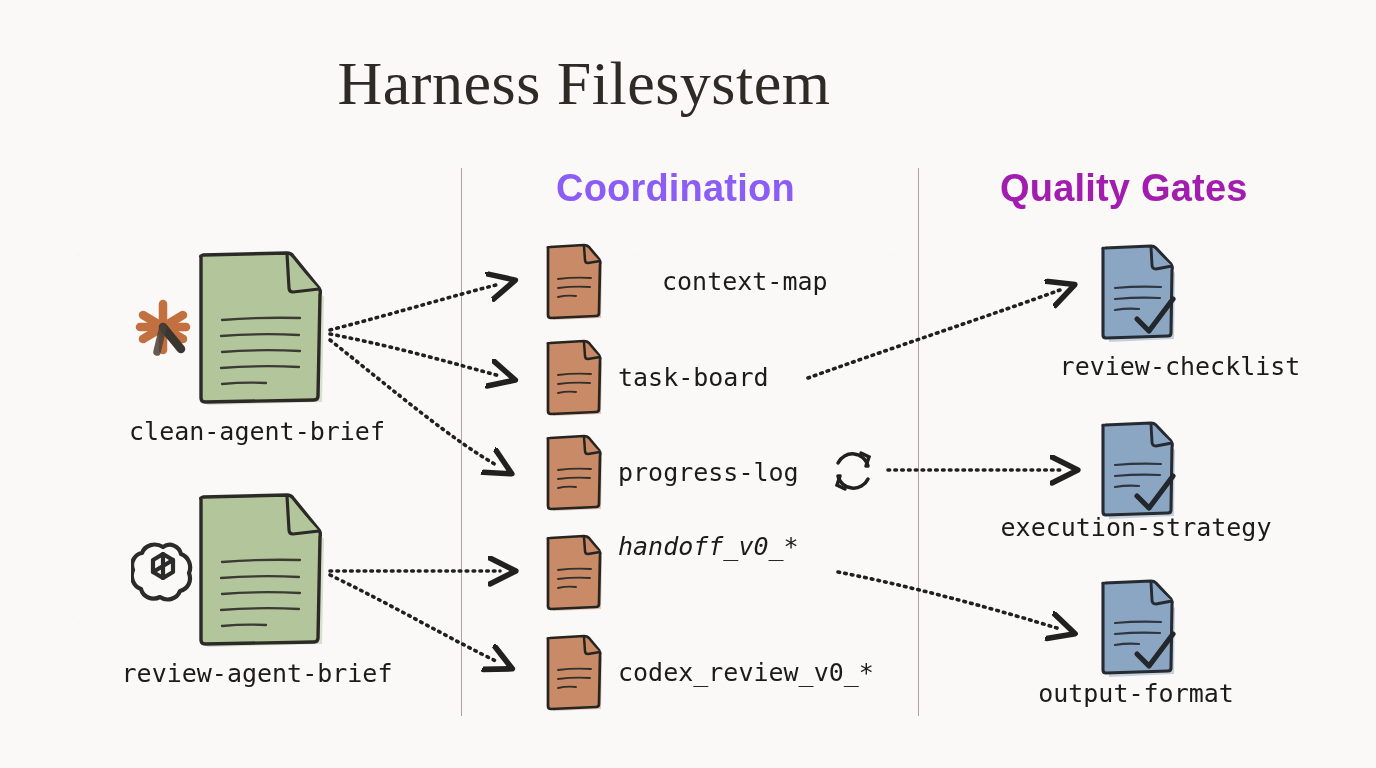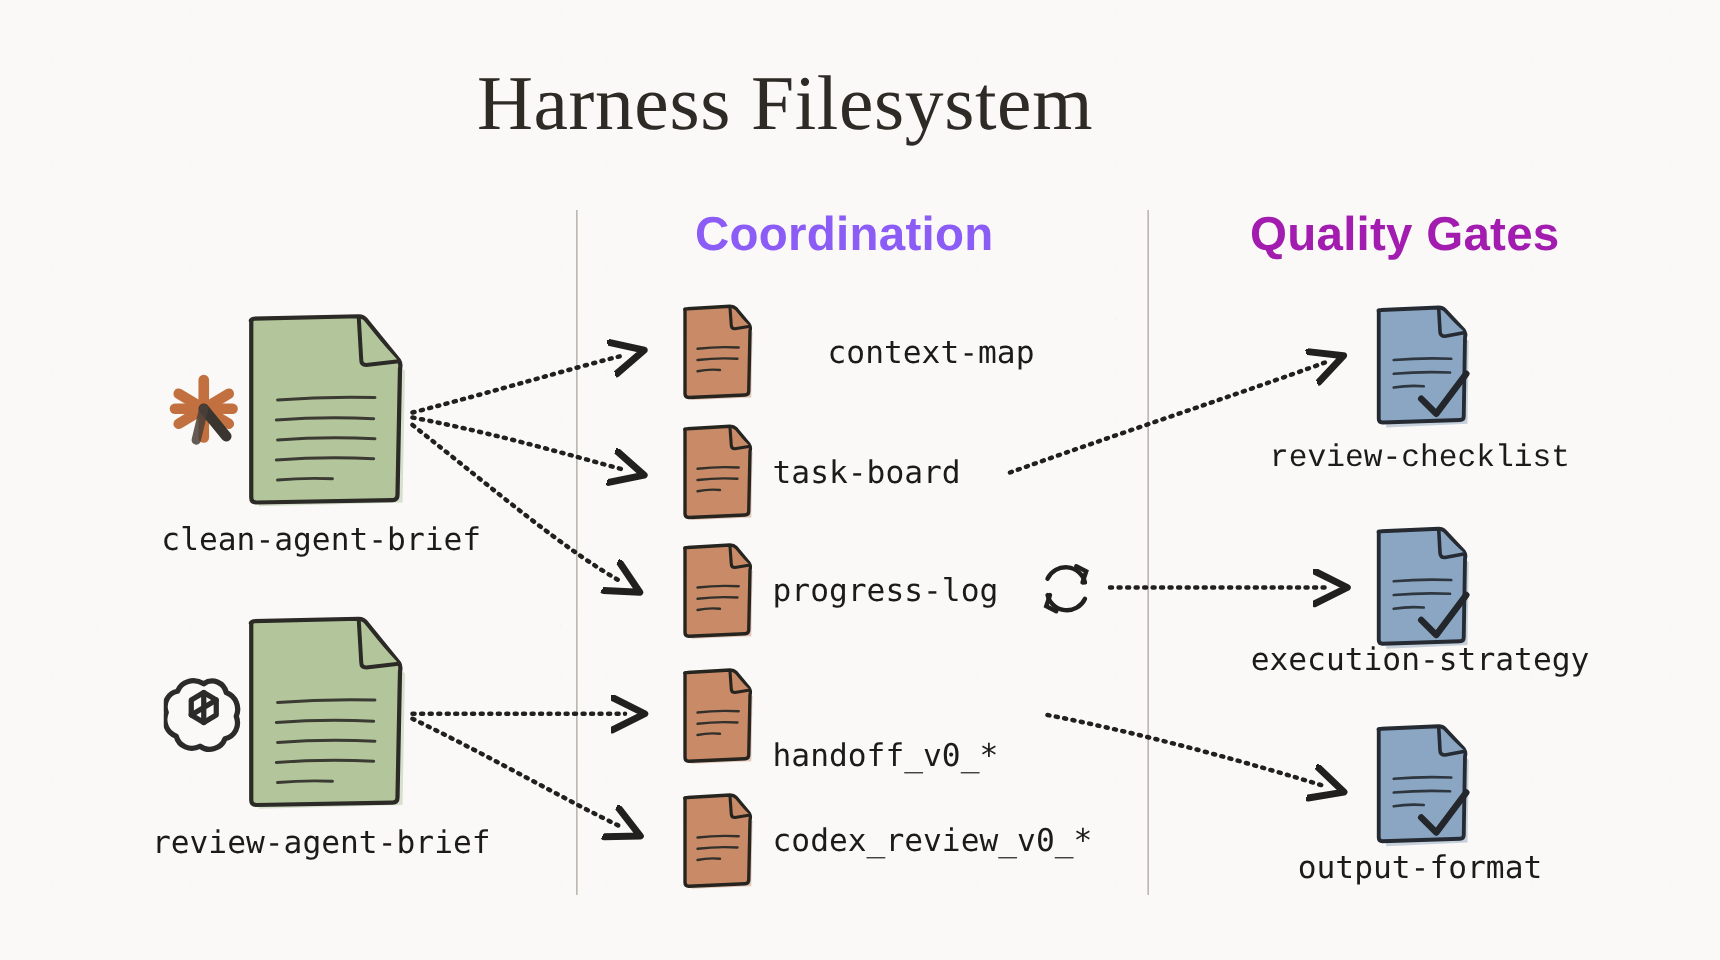--- a/index.html
+++ b/index.html
@@ -34,21 +34,20 @@
     position: absolute;
     top: 48px;
     left: 0;
     width: 1168px;
     text-align: center;
     font-family: "Liberation Serif", "DejaVu Serif", serif;
     font-size: 62px;
     font-weight: 400;
     color: #2e2a26;
     letter-spacing: 0.5px;
-    padding-left: 44px;
   }
 
   .col-head {
     position: absolute;
     font-family: "Liberation Sans", sans-serif;
     font-size: 38px;
     font-weight: 600;
     letter-spacing: 0.2px;
     white-space: nowrap;
   }
@@ -244,21 +243,21 @@
       <path d="M5,5 Q4,4 7,4 L41,2 Q44,2 46,4 L56,16 Q58,19 57,22
                L56,70 Q56,73 53,73 L8,75 Q5,75 5,72 Z" fill="#c98a68" stroke="#26241f" stroke-width="2.7" stroke-linejoin="round"></path>
       <path d="M41,3 L42,17 Q42,20 45,20 L57,18" fill="#c98a68" stroke="#26241f" stroke-width="2.5" stroke-linejoin="round"></path>
       <g stroke="#33302b" stroke-width="1.9" stroke-linecap="round" fill="none">
         <path d="M15,36 Q31,34 48,35"></path>
         <path d="M15,45 Q31,43 47,44"></path>
         <path d="M15,54 Q24,52 33,53"></path>
       </g>
     </svg>
   </div>
-  <div class="mono-label" style="left:618px; top:590px;">handoff_v0_*</div>
+  <div class="mono-label" style="left:618px; top:532px;font-style:italic;">handoff_v0_*</div>
 
   <div class="node" style="left:543px; top:634px; width:62px; height:78px;">
     <svg class="doc-svg" width="62" height="78" viewBox="0 0 62 78">
       <path d="M6,6 L42,4 L57,20 L56,72 L8,74 Z" fill="#c07a58" opacity="0.4" transform="translate(2,3)"></path>
       <path d="M5,5 Q4,4 7,4 L41,2 Q44,2 46,4 L56,16 Q58,19 57,22
                L56,70 Q56,73 53,73 L8,75 Q5,75 5,72 Z" fill="#c98a68" stroke="#26241f" stroke-width="2.7" stroke-linejoin="round"></path>
       <path d="M41,3 L42,17 Q42,20 45,20 L57,18" fill="#c98a68" stroke="#26241f" stroke-width="2.5" stroke-linejoin="round"></path>
       <g stroke="#33302b" stroke-width="1.9" stroke-linecap="round" fill="none">
         <path d="M15,36 Q31,34 48,35"></path>
         <path d="M15,45 Q31,43 47,44"></path>
@@ -275,21 +274,21 @@
                L75,90 Q75,93 72,93 L10,95 Q7,95 7,92 Z" fill="#8ba6c2" stroke="#262b33" stroke-width="3.1" stroke-linejoin="round"></path>
       <path d="M55,4 L56,22 Q56,26 60,26 L76,23" fill="#8ba6c2" stroke="#262b33" stroke-width="2.9" stroke-linejoin="round"></path>
       <g stroke="#2e3640" stroke-width="2.2" stroke-linecap="round" fill="none">
         <path d="M19,45 Q42,43 65,44"></path>
         <path d="M19,56 Q42,54 64,55"></path>
         <path d="M19,67 Q31,65 43,66"></path>
       </g>
       <path d="M41,76 L53,88 L77,56" fill="none" stroke="#23262b" stroke-width="5.2" stroke-linecap="round" stroke-linejoin="round"></path>
     </svg>
   </div>
-  <div class="mono-label label-center" style="left:1136px; top:352px;font-family:Liberation Mono, monospace;">review-checklist</div>
+  <div class="mono-label label-center" style="left:1180px; top:352px;">review-checklist</div>
 
   <div class="node" style="left:1096px; top:420px; width:84px; height:100px;">
     <svg class="doc-svg" width="84" height="100" viewBox="0 0 84 100">
       <path d="M8,8 L56,5 L76,26 L75,92 L10,95 Z" fill="#7e99b6" opacity="0.42" transform="translate(3,4)"></path>
       <path d="M7,6 Q6,5 9,5 L55,3 Q58,3 60,5 L75,21 Q77,24 76,27
                L75,90 Q75,93 72,93 L10,95 Q7,95 7,92 Z" fill="#8ba6c2" stroke="#262b33" stroke-width="3.1" stroke-linejoin="round"></path>
       <path d="M55,4 L56,22 Q56,26 60,26 L76,23" fill="#8ba6c2" stroke="#262b33" stroke-width="2.9" stroke-linejoin="round"></path>
       <g stroke="#2e3640" stroke-width="2.2" stroke-linecap="round" fill="none">
         <path d="M19,45 Q42,43 65,44"></path>
         <path d="M19,56 Q42,54 64,55"></path>

